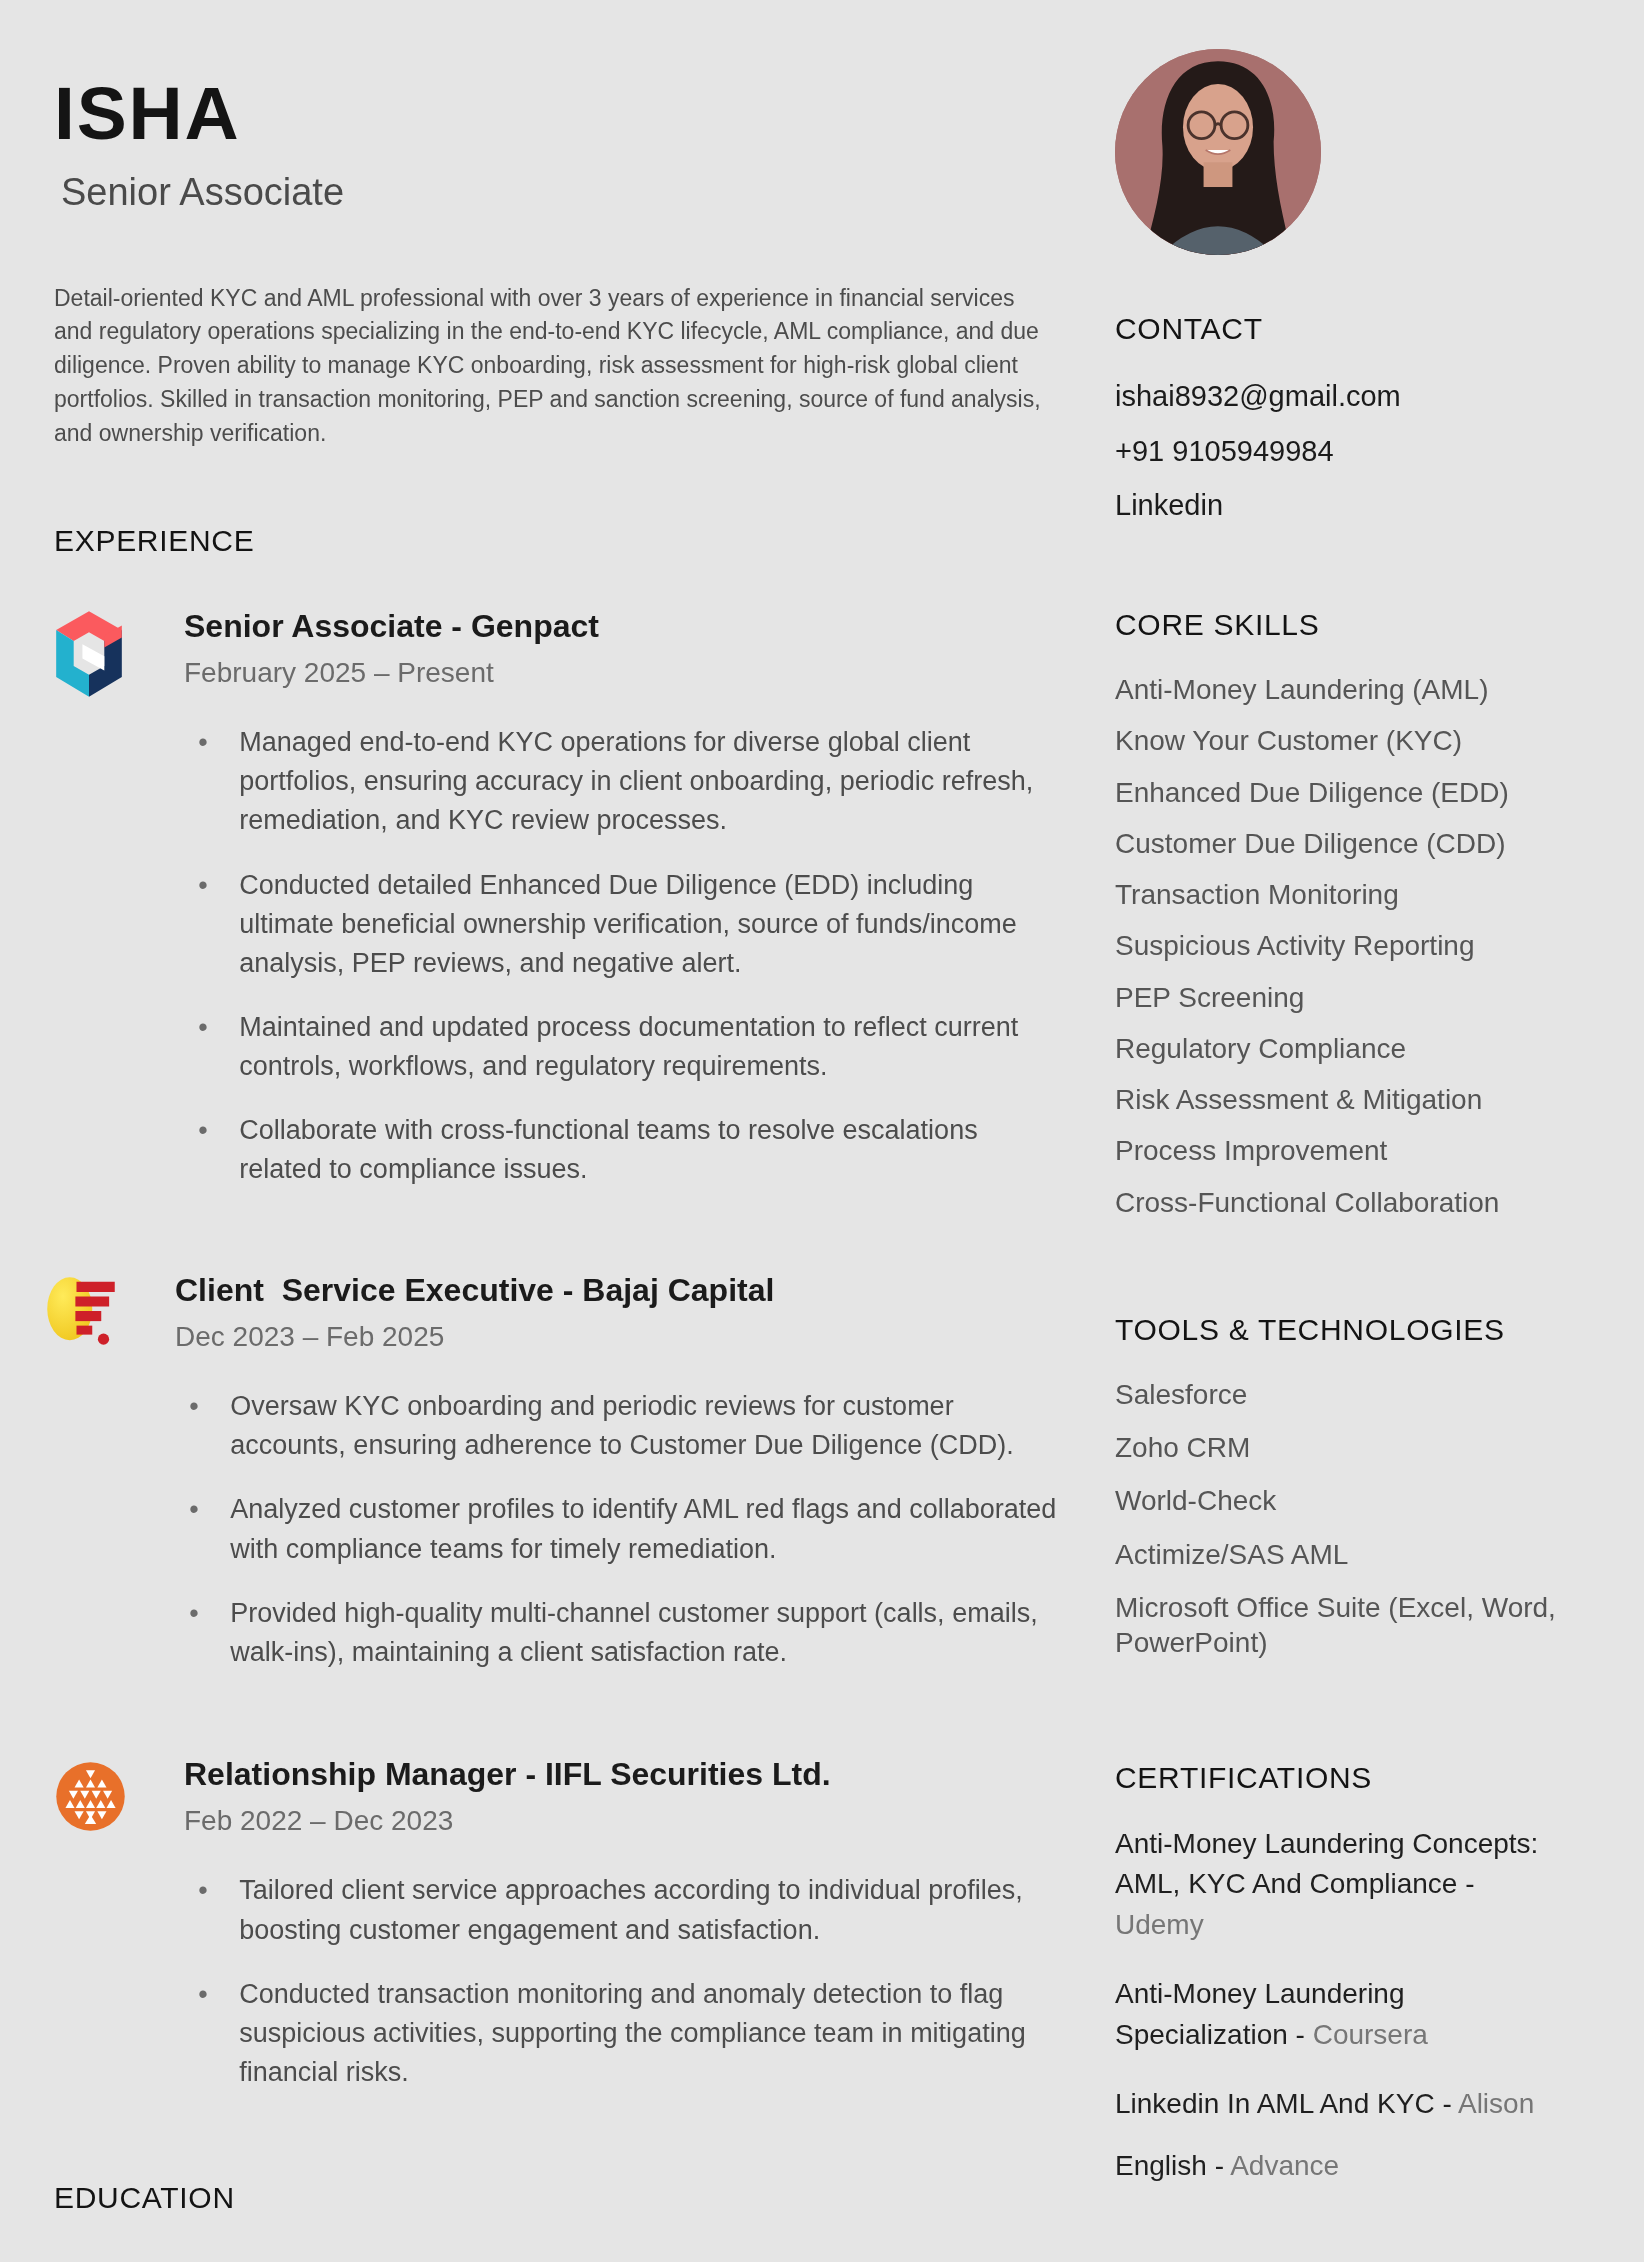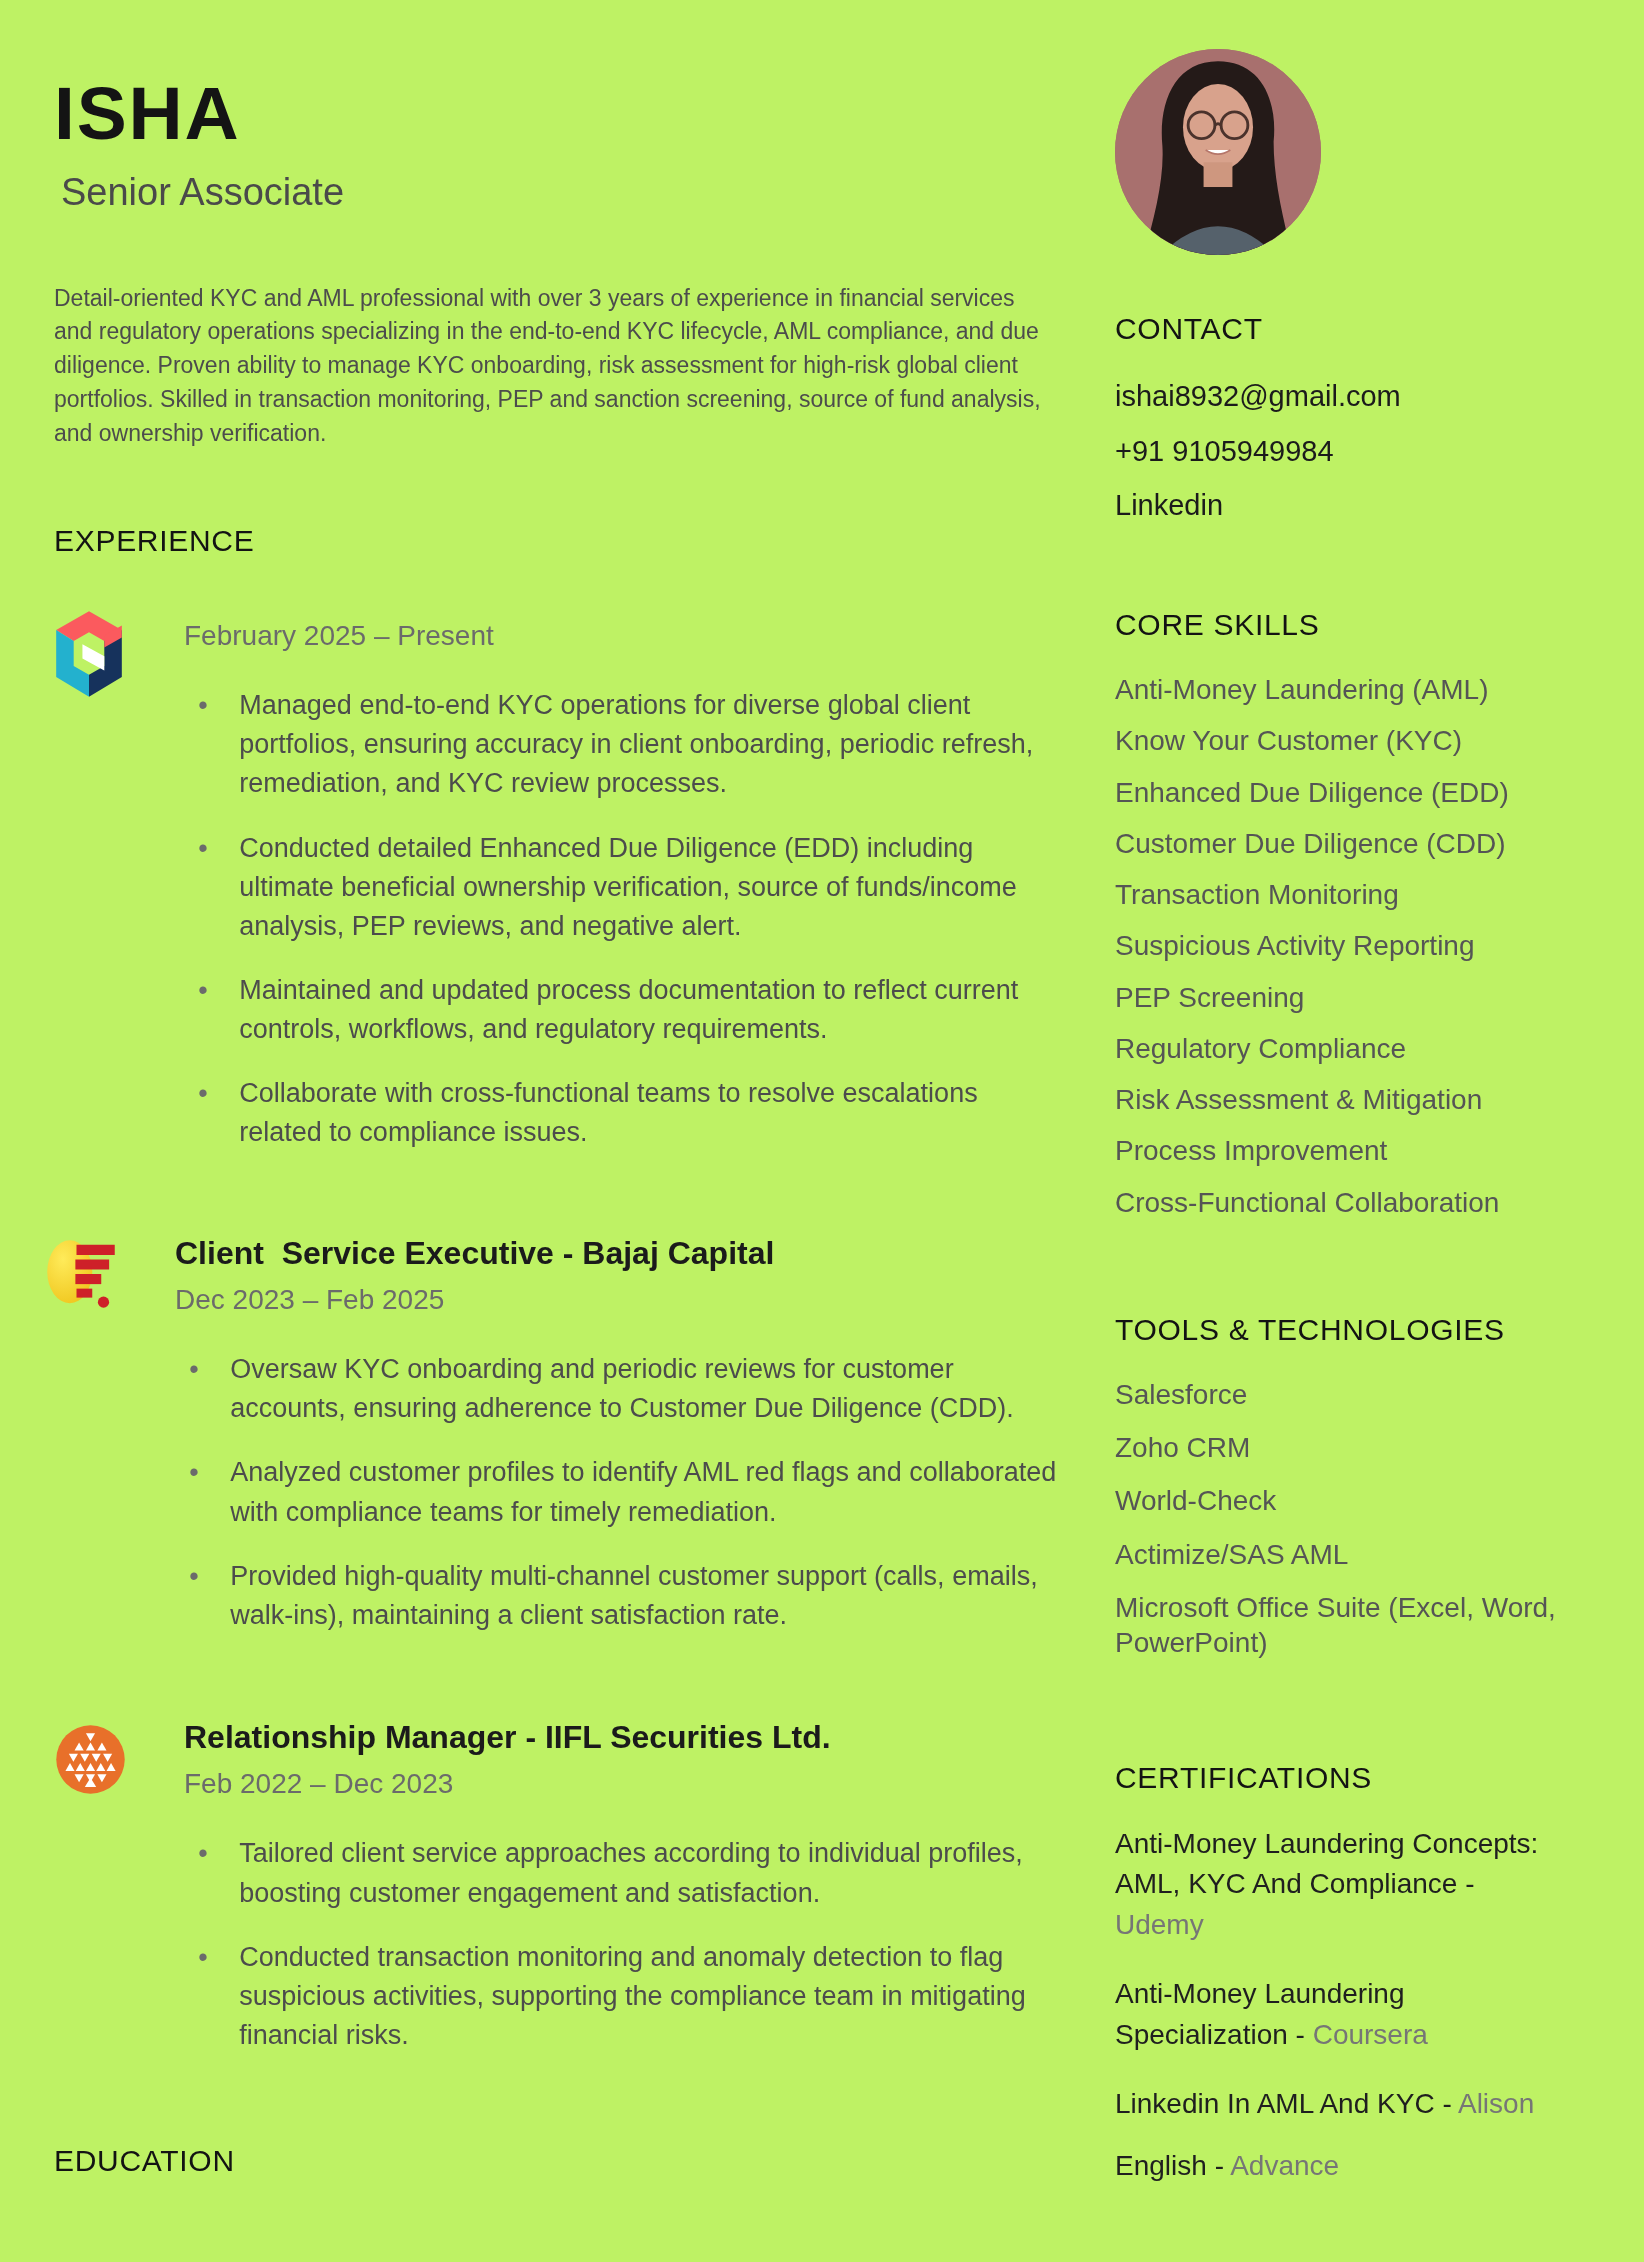--- a/index.html
+++ b/index.html
@@ -1,17 +1,17 @@
 <!DOCTYPE html>
 <html style="font-size:14.3px"><head>
 <meta charset="utf-8">
 <style>
   html,body{margin:0;padding:0;background:#ffffff;}
   .page{
-    position:relative;width:1644px;height:2262px;background:#bef264;
+    position:relative;width:1644px;height:2262px;background:#e5e5e5;
     font-family:"Liberation Sans", sans-serif;color:#1c1c1c;overflow:hidden;
   }
   .left-col{position:absolute;left:54px;top:49px;width:994px;}
   .right-col{position:absolute;left:1115px;top:49px;width:491px;}
 
   .name{font-size:75px;font-weight:600;letter-spacing:1.8px;color:#141414;margin-top:27px;line-height:1;}
   .role{font-size:38px;font-weight:400;color:#4a4a4a;margin-top:19.7px;margin-left:7px;}
   .summary{font-size:23px;line-height:1.47;color:#4c4c4c;margin-top:68px;width:992px;}
 
   .sec-heading{font-size:30px;font-weight:500;color:#131313;letter-spacing:0.7px;}
@@ -68,20 +68,21 @@
       <div class="logo-cell">
         <svg class="logo-svg" width="70" height="86" viewBox="0 0 64 78">
           <polygon points="2,17 32,0 62,17 46,27 32,19 18,27" fill="#FB5A5E"></polygon>
           <polygon points="2,17 18,27 18,50 32,58 32,78 2,60" fill="#23B1CE"></polygon>
           <polygon points="62,17 62,60 32,78 32,58 46,50 46,27" fill="#16325C"></polygon>
           <polygon points="46,22 62,13 62,24 46,33" fill="#FB5A5E"></polygon>
           <polygon points="26,30 46,41 46,54 26,43" fill="#ffffff"></polygon>
         </svg>
       </div>
       <div class="job-main">
+        <div class="job-title">Senior Associate - Genpact</div>
         <div class="job-dates">February 2025 – Present</div>
         <div class="job-bullets">
           <div class="bullet">
               <span class="dot">•</span>
               <span>Managed end-to-end KYC operations for diverse global client portfolios, ensuring accuracy in client onboarding, periodic refresh, remediation, and KYC review processes.</span>
             </div>
           <div class="bullet">
               <span class="dot">•</span>
               <span>Conducted detailed Enhanced Due Diligence (EDD) including ultimate beneficial ownership verification, source of funds/income analysis, PEP reviews, and negative alert.</span>
             </div>

